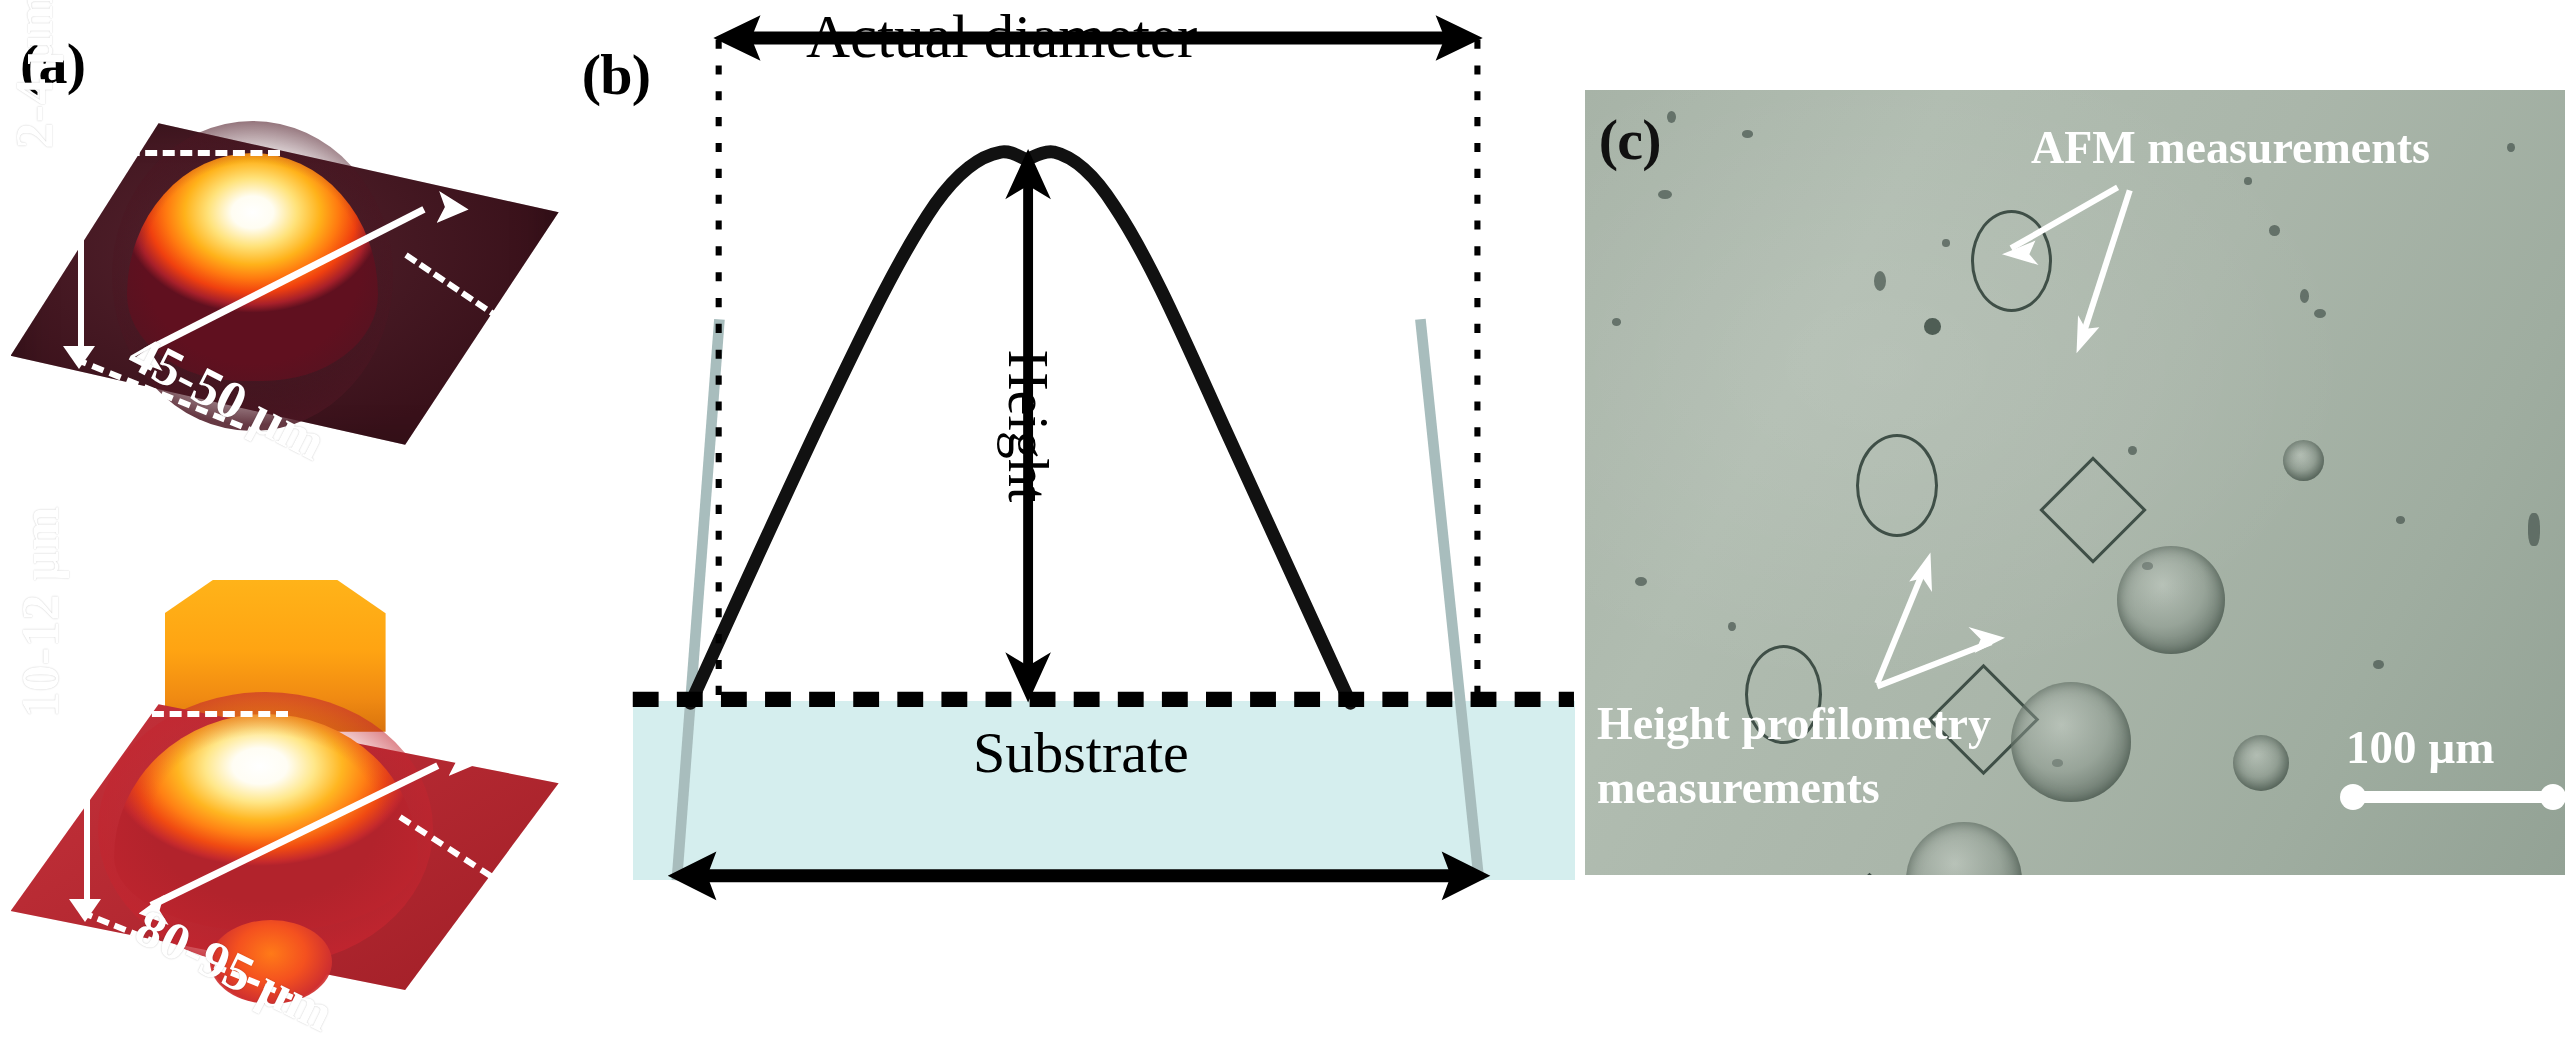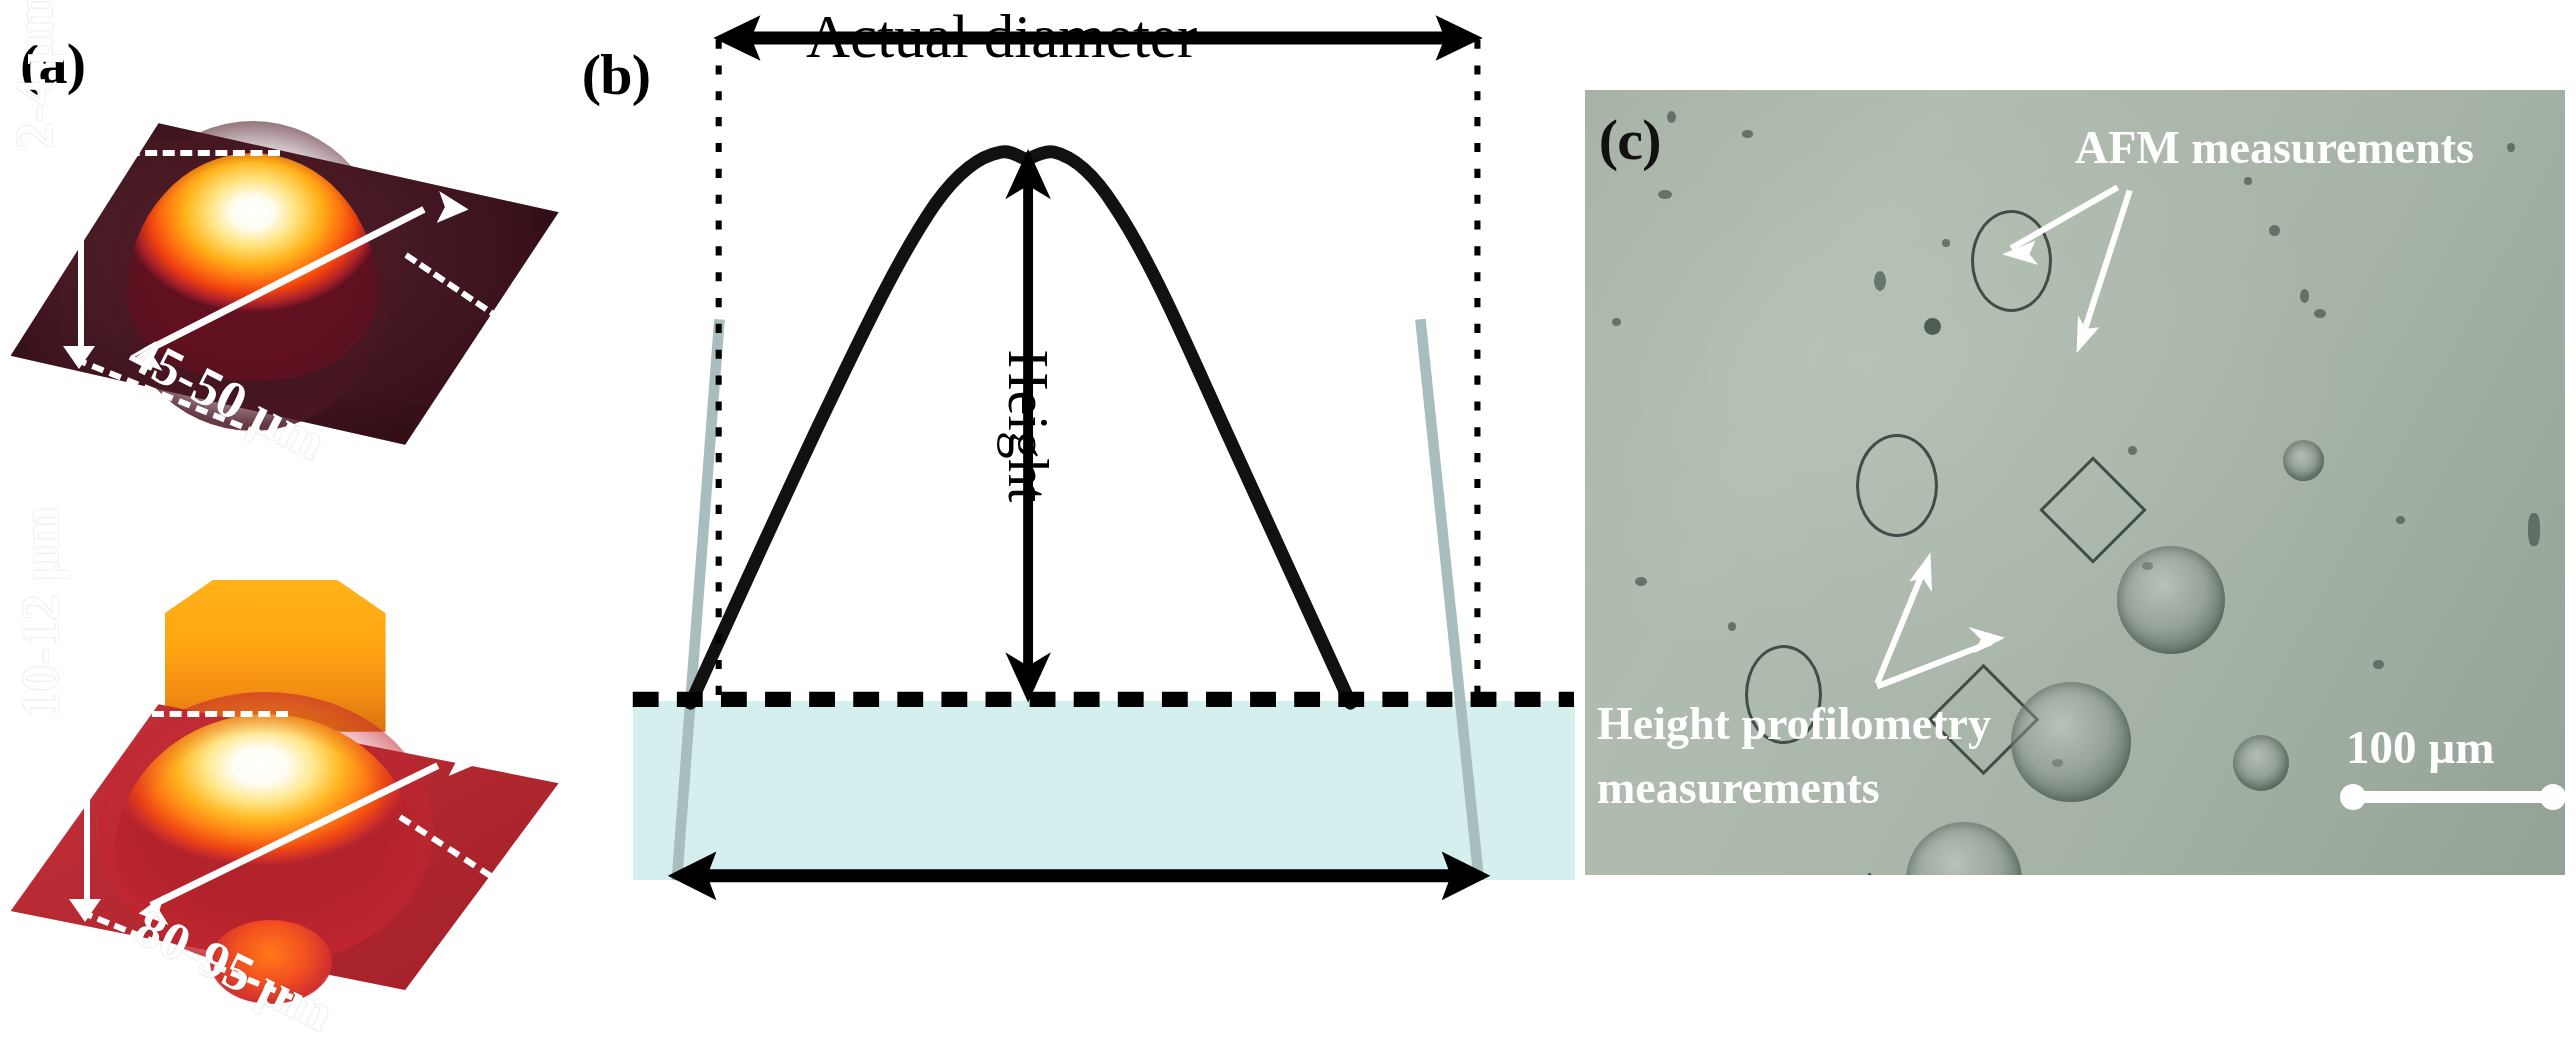--- a/index.html
+++ b/index.html
@@ -187,20 +187,21 @@
 
       <line x1="152" y1="1152" x2="1166" y2="1152" stroke="#000" stroke-width="17"></line>
       <polygon points="118,1152 182,1120 170,1152 182,1184" fill="#000"></polygon>
       <polygon points="1200,1152 1136,1120 1148,1152 1136,1184" fill="#000"></polygon>
     </svg>
 
     <div class="b-text" style="left:228px;top:6px;font-size:61px;">Actual diameter</div>
 
     <div class="b-text" style="left:478px;top:350px;transform:rotate(90deg);transform-origin:left top;font-size:56px;">Height</div>
 
+    <div class="b-text" style="left:395px;top:724px;font-size:58px;">Substrate</div>
 
   </div>
 
   <div id="panel-c">
     <div class="micrograph"></div>
 
     <div class="speck" style="left:82px;top:21px;width:9px;height:12px;"></div>
     <div class="speck" style="left:157px;top:40px;width:10.6px;height:7.6px;"></div>
     <div class="speck" style="left:73px;top:100px;width:13.7px;height:9px;"></div>
     <div class="speck" style="left:357px;top:149px;width:7.6px;height:7.6px;"></div>
@@ -246,21 +247,21 @@
 
       <path d="M 384 780 L 448 624" stroke="#fff" stroke-width="8" fill="none"></path>
       <polygon points="454,608 456,660 444,642 426,646" fill="#fff"></polygon>
 
       <path d="M 384 784 L 534 726" stroke="#fff" stroke-width="8" fill="none"></path>
       <polygon points="552,720 504,706 520,722 512,740" fill="#fff"></polygon>
     </svg>
 
     <div class="panel-label" style="left:13.7px;top:21px;color:#111;">(c)</div>
 
-    <div class="c-text" style="left:446px;top:32px;margin-left:44px;">AFM measurements</div>
+    <div class="c-text" style="left:446px;top:32px;">AFM measurements</div>
 
     <div class="c-text" style="left:12px;top:608px;">Height profilometry</div>
     <div class="c-text" style="left:12px;top:672px;">measurements</div>
 
     <div class="c-text" style="left:761px;top:631px;font-size:47px;">100 µm</div>
     <div class="scalebar" style="left:761px;top:701px;width:214px;"></div>
   </div>
 
 </div>
 

